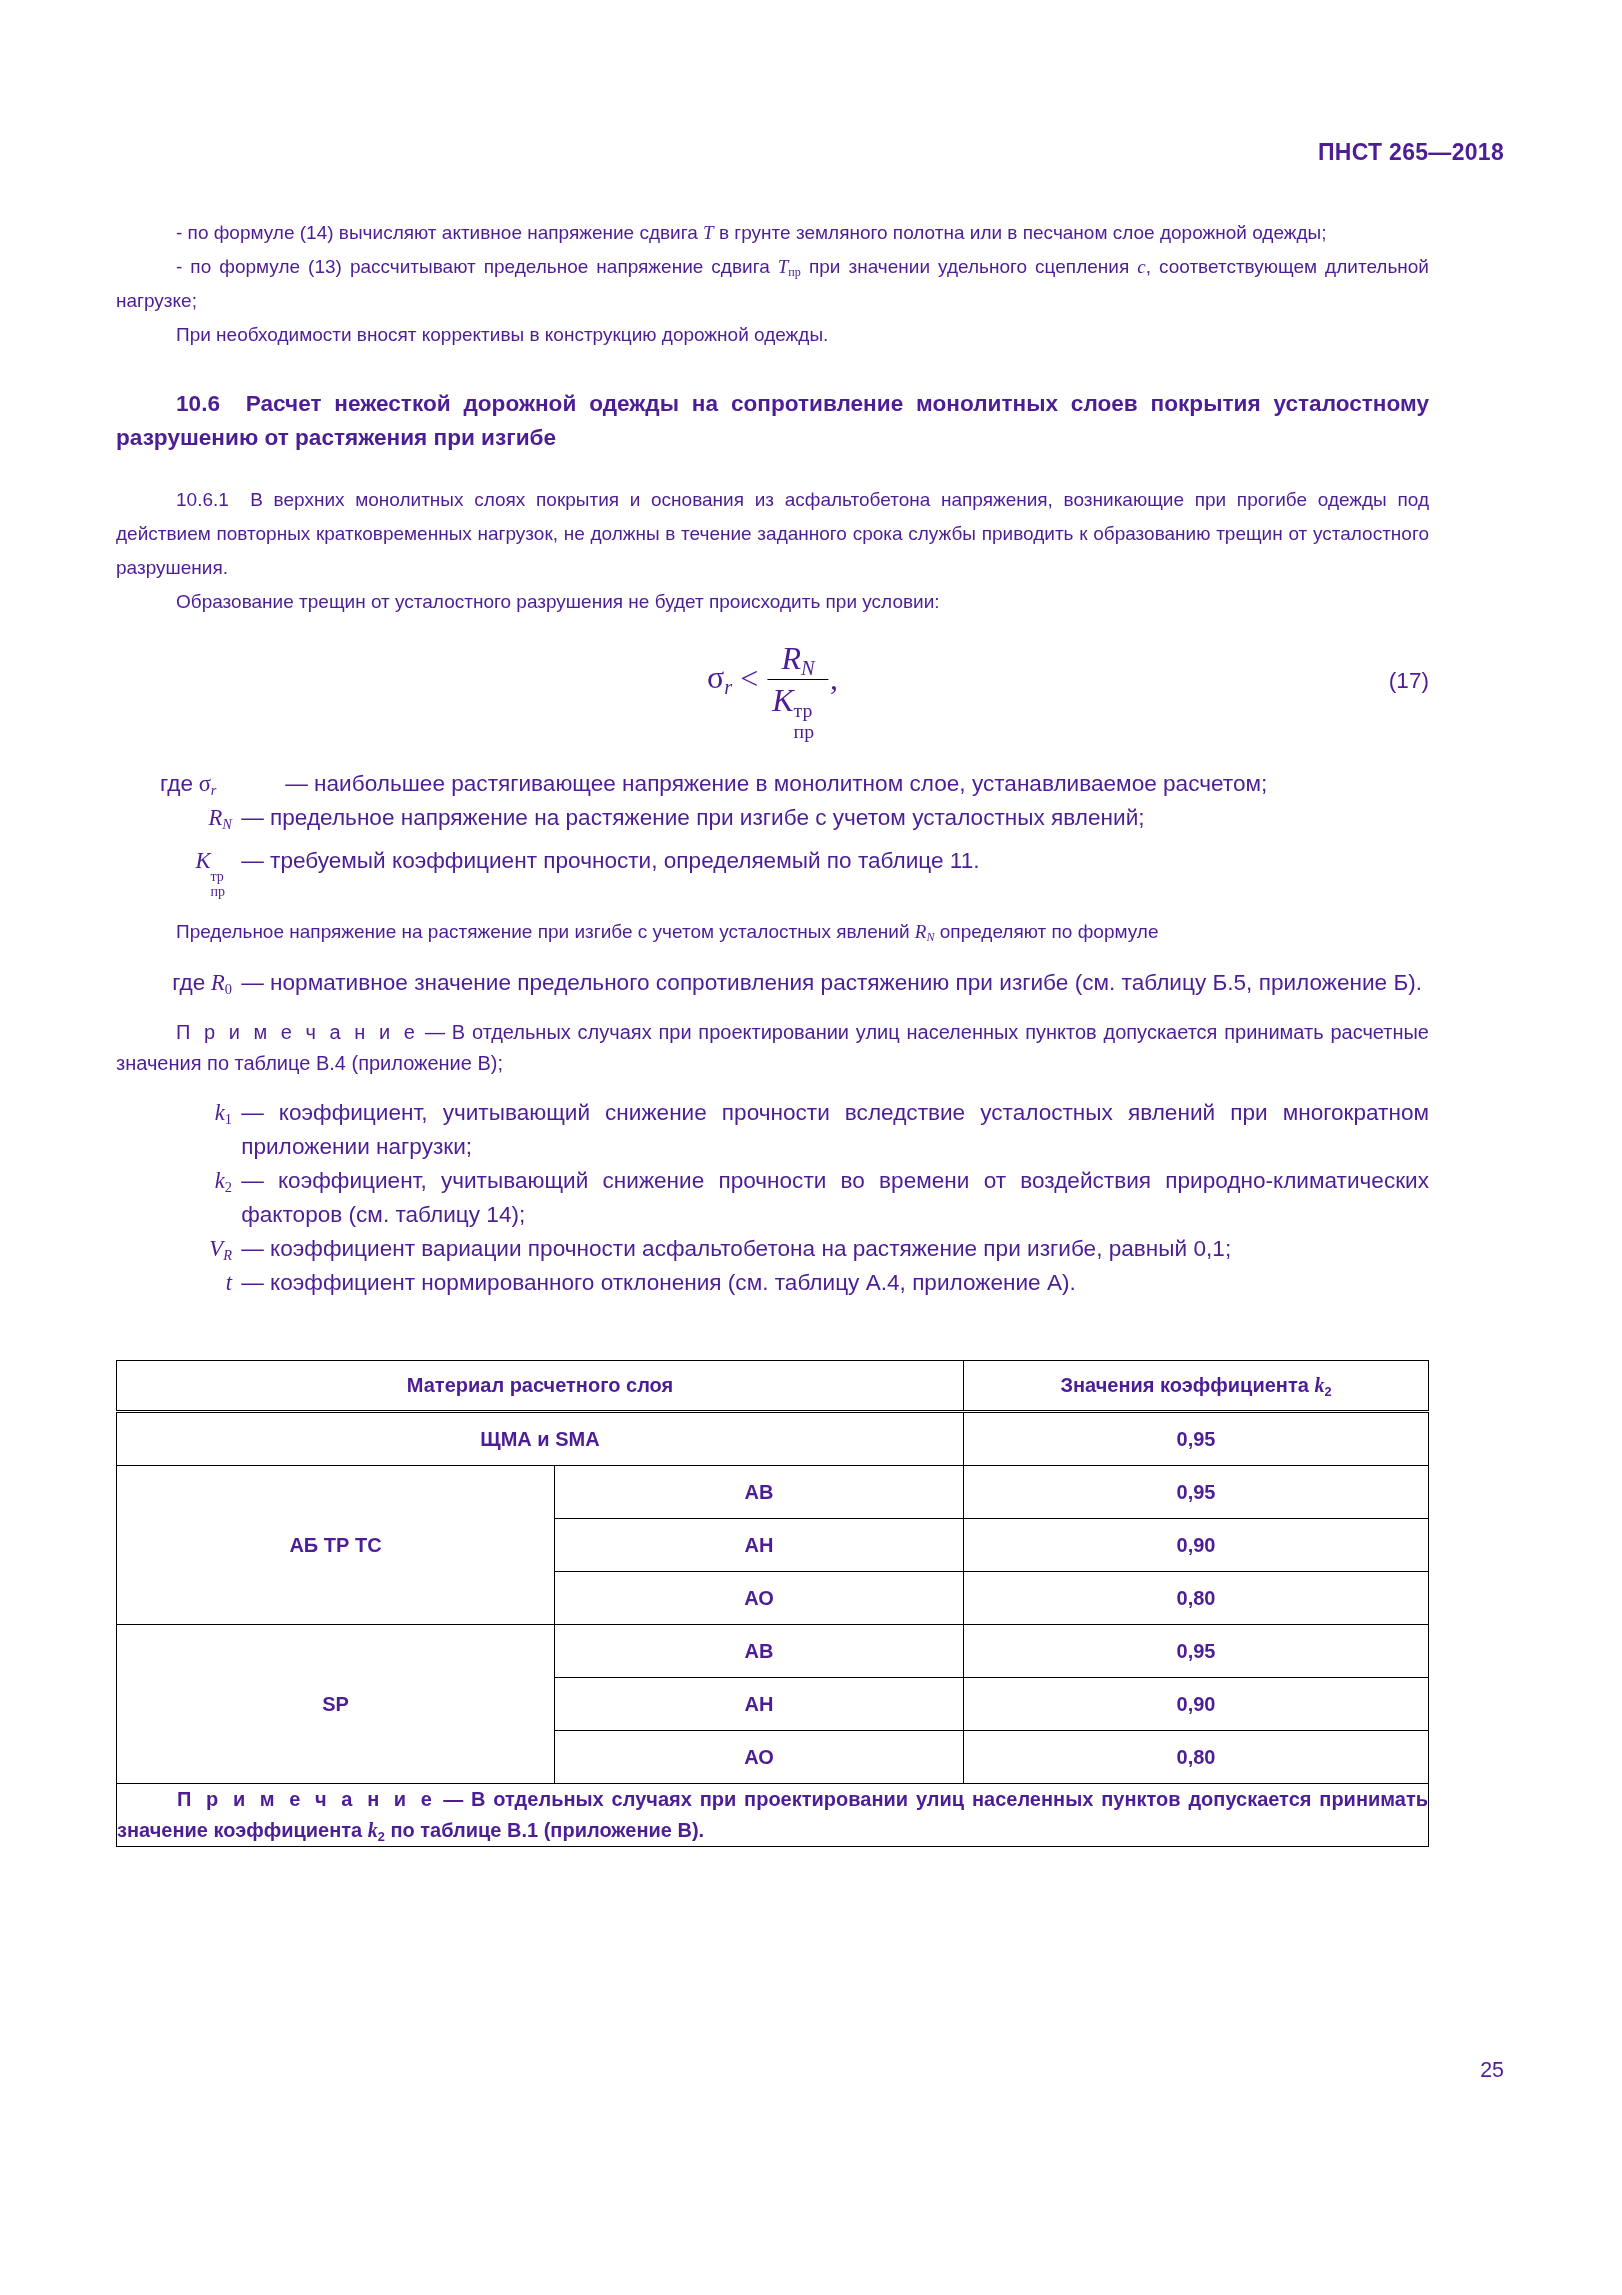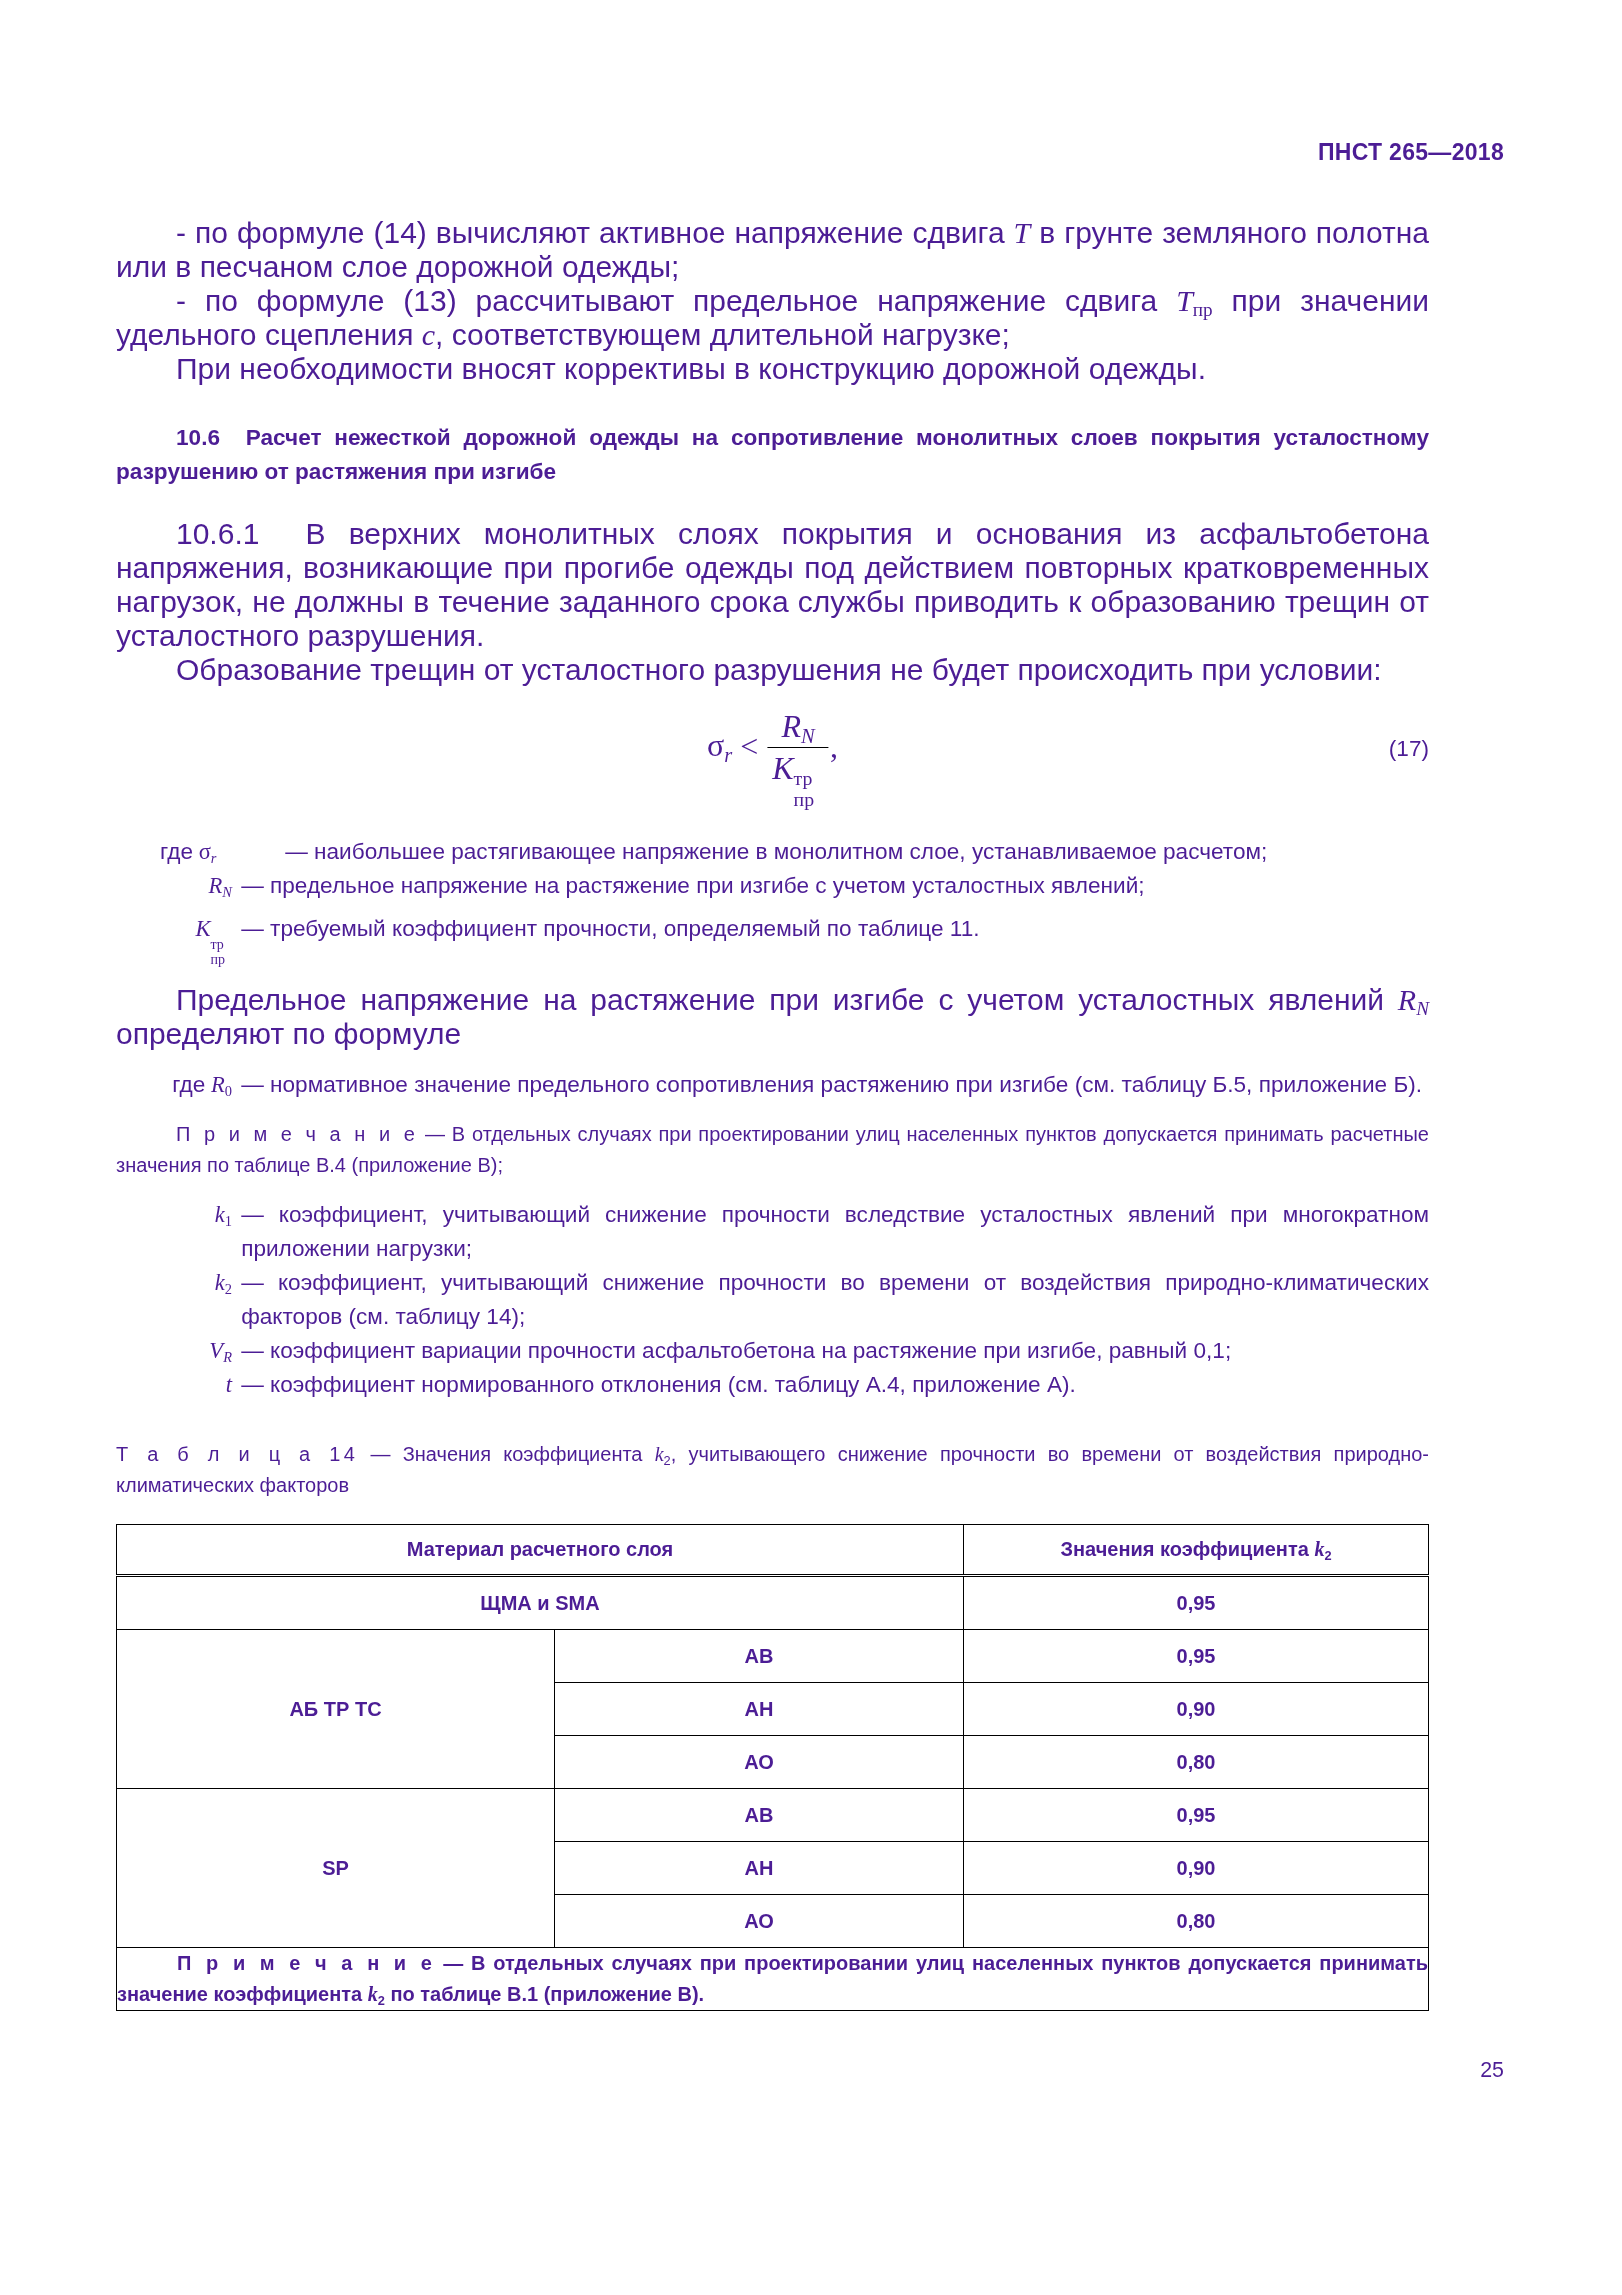--- a/index.html
+++ b/index.html
@@ -32,21 +32,21 @@
   
   .content {
     position: absolute;
     left: 116px;
     top: 216px;
     width: 1313px;
   }
 
   p.body {
     margin: 0;
-    font-size: 30px;
+    font-size: 19px;
     line-height: 34px;
     text-align: justify;
     text-justify: inter-word;
     hyphens: none;
   }
   p.ind { text-indent: 60px; }
 
   
   .sec-head {
     margin: 35px 0 0 0;
@@ -332,23 +332,20 @@
         <div class="def-term w-norm">
           <span class="it">t</span>
         </div>
         <div class="def-text">— коэффициент нормированного отклонения (см. таблицу А.4, приложение А).</div>
       </div>
 
     </div>
 
     <div class="gap-lg"></div>
 
-    <p class="tbl-caption">
-      <span class="lbl">Т а б л и ц а  14</span><span> — </span><span>Значения коэффициента </span><span class="it">k</span><sub>2</sub><span>, учитывающего снижение прочности во времени от воздействия природно-климатических факторов</span>
-    </p>
 
     <table class="t14">
       <colgroup>
         <col class="c-mat-l">
         <col class="c-mat-r">
         <col class="c-val">
       </colgroup>
       <tbody>
         <tr class="th-row">
           <td colspan="2" class="hdr-under">Материал расчетного слоя</td>

